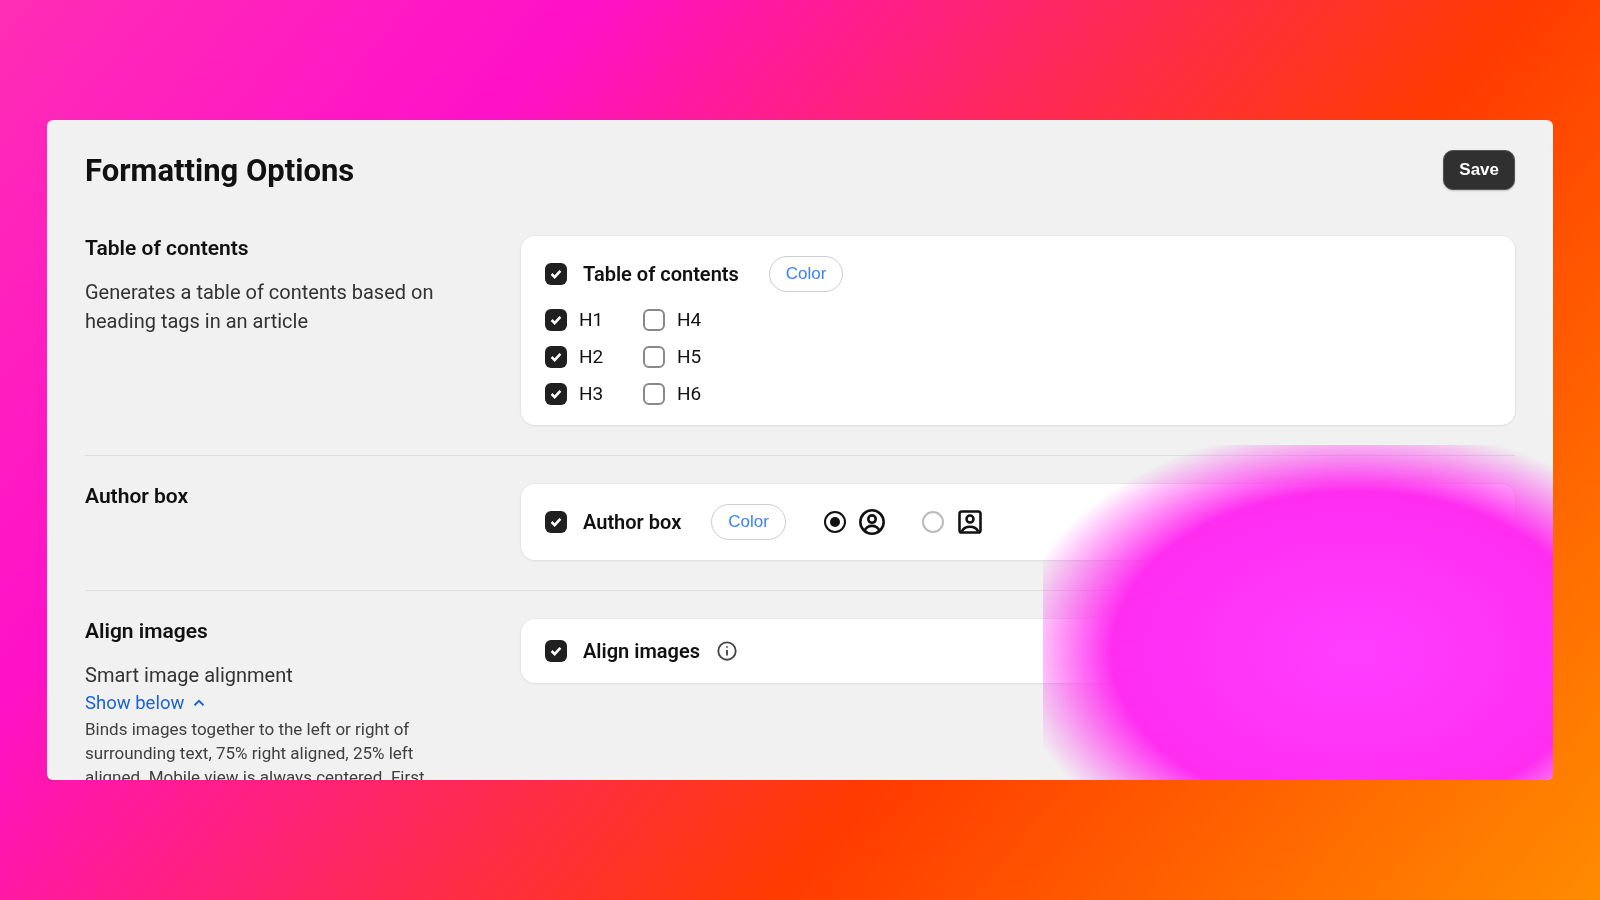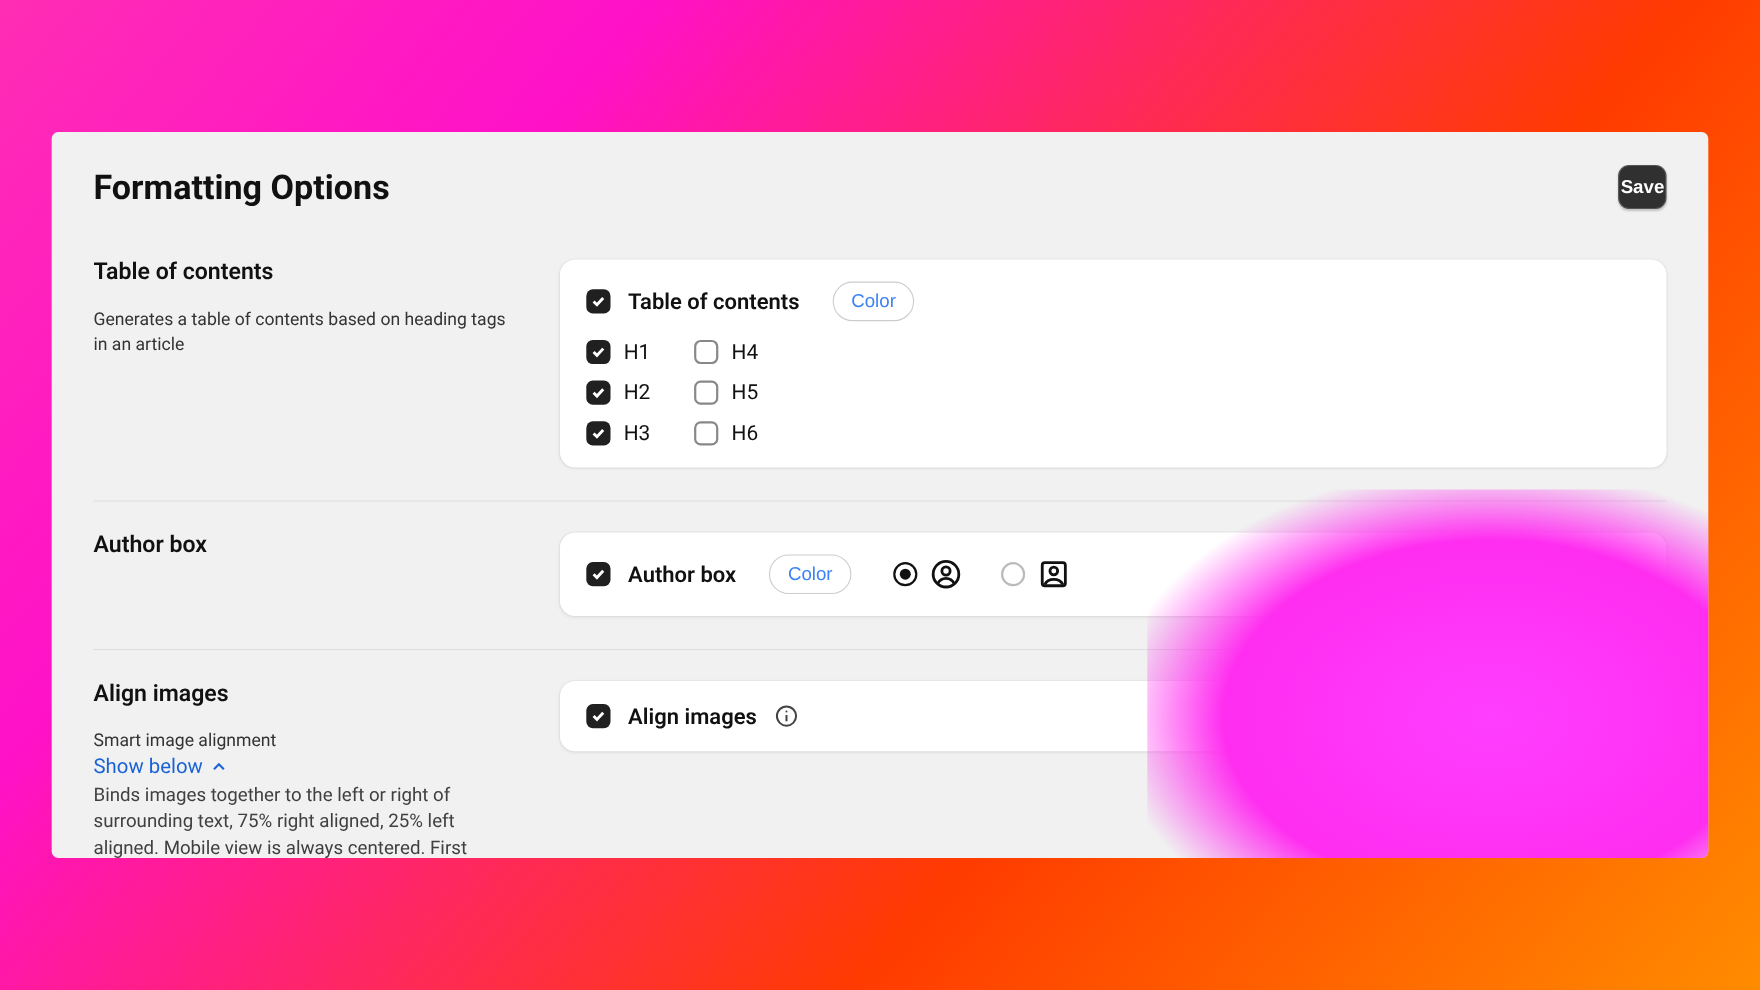--- a/index.html
+++ b/index.html
@@ -10,28 +10,28 @@
   display: flex; align-items: center; justify-content: center;
 }
 .panel {
   background: #f1f1f1; width: 1506px; height: 660px; border-radius: 6px;
   padding: 30px 38px 0 38px; position: relative; overflow: hidden;
 }
 .panel-head { display: flex; justify-content: space-between; align-items: center; margin-bottom: 46px; }
 .panel-title { font-size: 31px; font-weight: 700; color: #111; }
 .save-btn {
   background: #303030; color: #fff; border: 1px solid #555; border-radius: 10px;
-  padding: 9px 1px; font-size: 17px; font-weight: 600; cursor: pointer;
+  padding: 9px 15px; font-size: 17px; font-weight: 600; cursor: pointer;
   box-shadow: 0 1px 2px rgba(0,0,0,.2);
 }
-.row { display: flex; gap: 44px; padding-bottom: 30px; border-bottom: 1px solid #dedede; margin-bottom: 28px; }
+.row { display: flex; gap: 56px; padding-bottom: 30px; border-bottom: 1px solid #dedede; margin-bottom: 28px; }
 .row:last-of-type { border-bottom: none; }
 .left { width: 380px; flex-shrink: 0; }
 .sect-title { font-size: 21px; font-weight: 600; color: #111; margin-bottom: 18px; }
-.sect-desc { font-size: 16px; color: #333; line-height: 1.45; }
+.sect-desc { font-size: 20px; color: #333; line-height: 1.45; }
 .sect-desc a { color: #1a63d6; text-decoration: none; }
 .showless { color: #1a63d6; font-size: 18.5px; text-decoration: none; display: inline-flex; align-items: center; gap: 6px; margin: 2px 0 4px; }
 .detail { font-size: 17px; color: #404040; line-height: 1.4; max-width: 370px; }
 .card {
   flex: 1; background: #fff; border-radius: 14px; padding: 20px 24px;
   box-shadow: 0 1px 3px rgba(0,0,0,.06), 0 0 0 1px rgba(0,0,0,.03);
 }
 .c-line { display: flex; align-items: center; gap: 16px; margin-bottom: 16px; }
 .c-line:last-child { margin-bottom: 0; }
 .cb {

